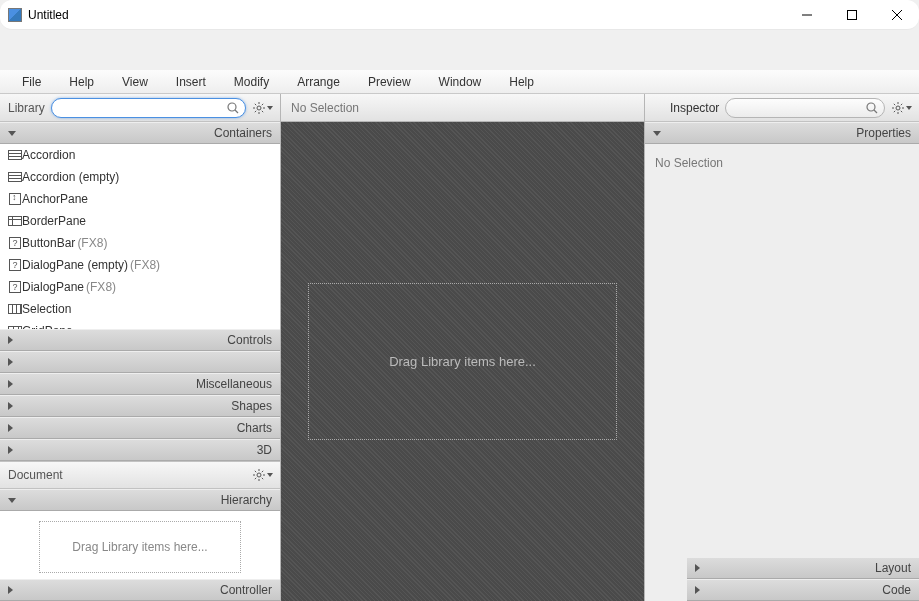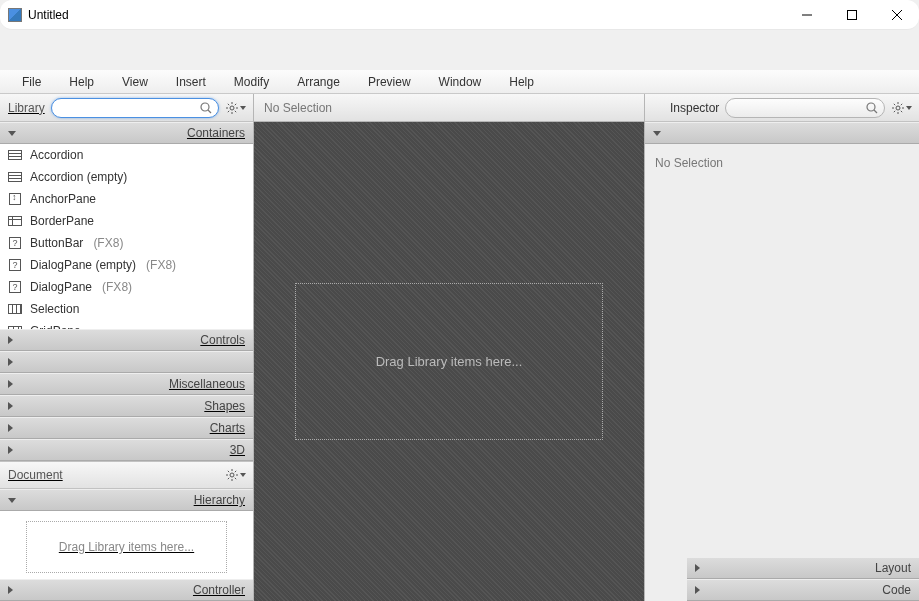--- a/index.html
+++ b/index.html
@@ -14,21 +14,21 @@
     .win-btn svg { width: 10px; height: 10px; }
 
     
     .menu-bar { height: 24px; background: linear-gradient(#fcfcfc, #eeeeee); display: flex; align-items: center; padding: 0 8px; border-bottom: 1px solid #c9c9c9; margin-top: 40px; }
     .menu-item { padding: 3px 14px; color: #333; cursor: default; }
 
     
     .main { flex: 1; display: flex; min-height: 0; }
 
     
-    .left-col { width: 254px; display: flex; flex-direction: column; border-right: 1px solid #b5b5b5; background: #eeeeee; text-decoration: underline; }
+    .left-col { width: 281px; display: flex; flex-direction: column; border-right: 1px solid #b5b5b5; background: #eeeeee; }
 
     
     .panel-header { height: 28px; background: linear-gradient(#f7f7f7, #e2e2e2); border-bottom: 1px solid #c2c2c2; display: flex; align-items: center; padding: 0 6px 0 8px; gap: 6px; }
     .panel-header .label { color: #555; }
     .panel-header .label.strong { color: #333; }
 
     
     .search-wrap { position: relative; flex: 1; height: 20px; background: #fff; border: 1px solid #b5b5b5; border-radius: 10px; display: flex; align-items: center; padding: 0 20px 0 8px; }
     .search-wrap.focused { border-color: #4a90e2; box-shadow: 0 0 3px rgba(74,144,226,0.6); }
     .search-wrap input { border: none; outline: none; width: 100%; background: transparent; font-size: 12px; }
@@ -45,21 +45,21 @@
     .accordion-hdr .arrow.down { border-left: 4px solid transparent; border-right: 4px solid transparent; border-top: 5px solid #555; }
     .accordion-hdr .arrow.right { border-top: 4px solid transparent; border-bottom: 4px solid transparent; border-left: 5px solid #555; }
     .accordion-hdr .title { flex: 1; text-align: right; color: #444; }
 
     
     .lib-list-wrap { flex: 0 0 auto; position: relative; height: 185px; background: #fff; overflow: hidden; border-bottom: none; }
     .lib-list { position: absolute; inset: 0; overflow-y: auto; overflow-x: hidden; }
     .lib-list::-webkit-scrollbar { width: 10px; }
     .lib-list::-webkit-scrollbar-track { background: #f0f0f0; }
     .lib-list::-webkit-scrollbar-thumb { background: #c2c2c2; border-radius: 5px; }
-    .lib-item { height: 22px; display: flex; align-items: center; padding: 0 8px; gap: 8px; color: #333; cursor: default; }
+    .lib-item { height: 22px; display: flex; align-items: center; padding: 0 8px; color: #333; cursor: default; }
     .lib-item .icon-box { width: 14px; height: 12px; flex-shrink: 0; display: flex; align-items: center; justify-content: center; }
     .lib-item .fx-tag { color: #888; margin-left: 2px; }
 
     
     .ic-accordion { width: 14px; height: 10px; border: 1px solid #555; background: repeating-linear-gradient(#fff 0, #fff 2px, #555 2px, #555 3px); }
     .ic-anchor { width: 12px; height: 12px; border: 1px solid #555; position: relative; }
     .ic-anchor::after { content: "↕"; position: absolute; top: -2px; left: 2px; font-size: 9px; color: #555; }
     .ic-border { width: 14px; height: 10px; border: 1px solid #555; position: relative; }
     .ic-border::before { content: ""; position: absolute; top: 2px; left: 0; right: 0; height: 1px; background: #555; }
     .ic-border::after { content: ""; position: absolute; top: 0; bottom: 0; left: 3px; width: 1px; background: #555; }
@@ -320,20 +320,21 @@
               <line x1="8.8" y1="8.8" x2="10.2" y2="10.2"></line>
               <line x1="1.8" y1="10.2" x2="3.2" y2="8.8"></line>
               <line x1="8.8" y1="3.2" x2="10.2" y2="1.8"></line>
             </g>
           </svg>
         <span class="caret"></span>
       </div>
     </div>
     <div class="accordion-hdr">
       <span class="arrow down"></span>
+      <span class="title">Properties</span>
     </div>
     <div class="rc-content">
       <span>No Selection</span>
     </div>
     <div class="right-bottom-stack">
       <div class="accordion-hdr">
         <span class="arrow right"></span>
         <span class="title">Layout</span>
       </div>
       <div class="accordion-hdr">

